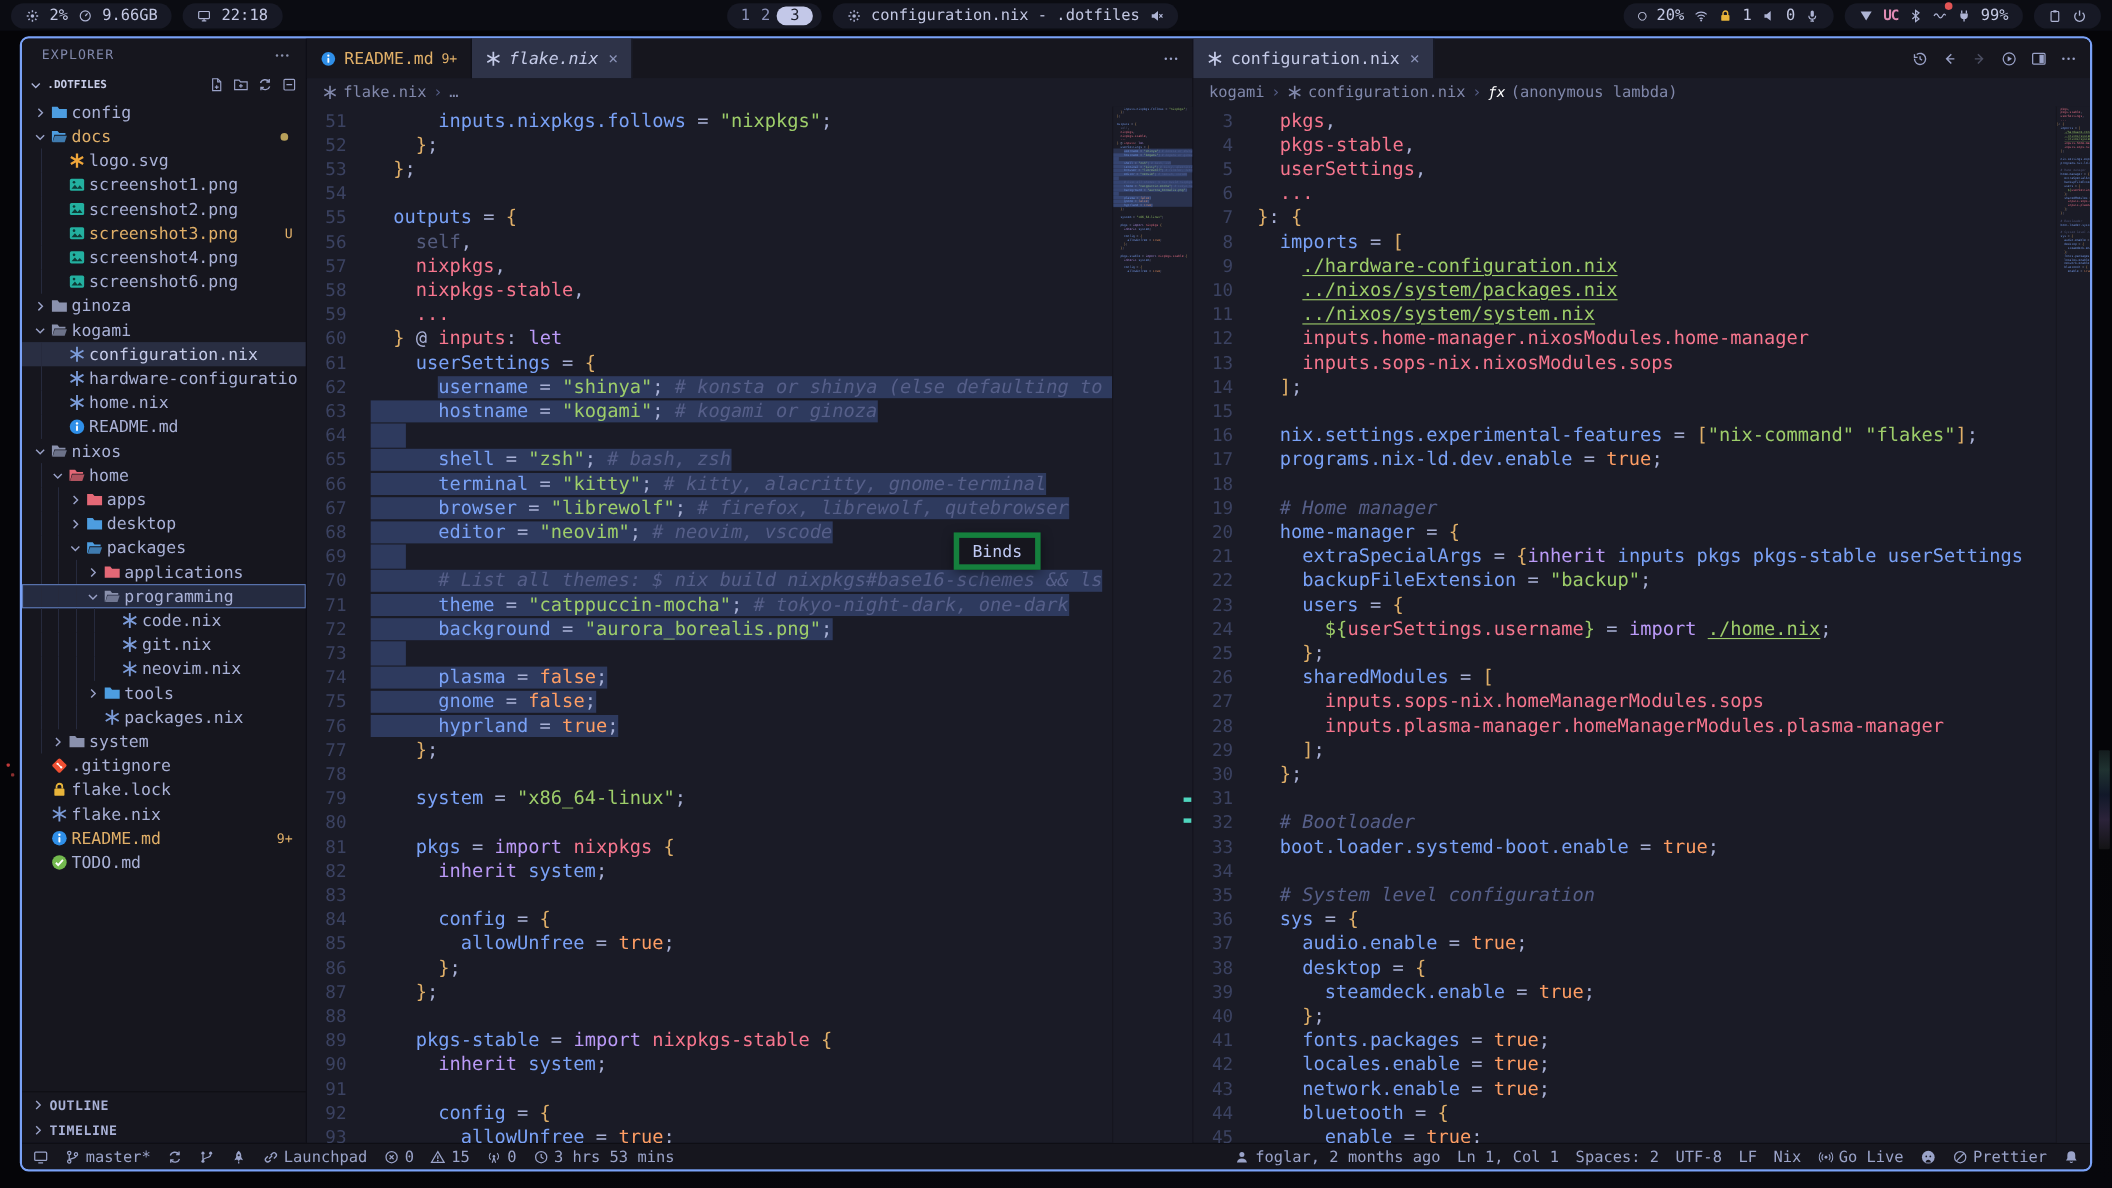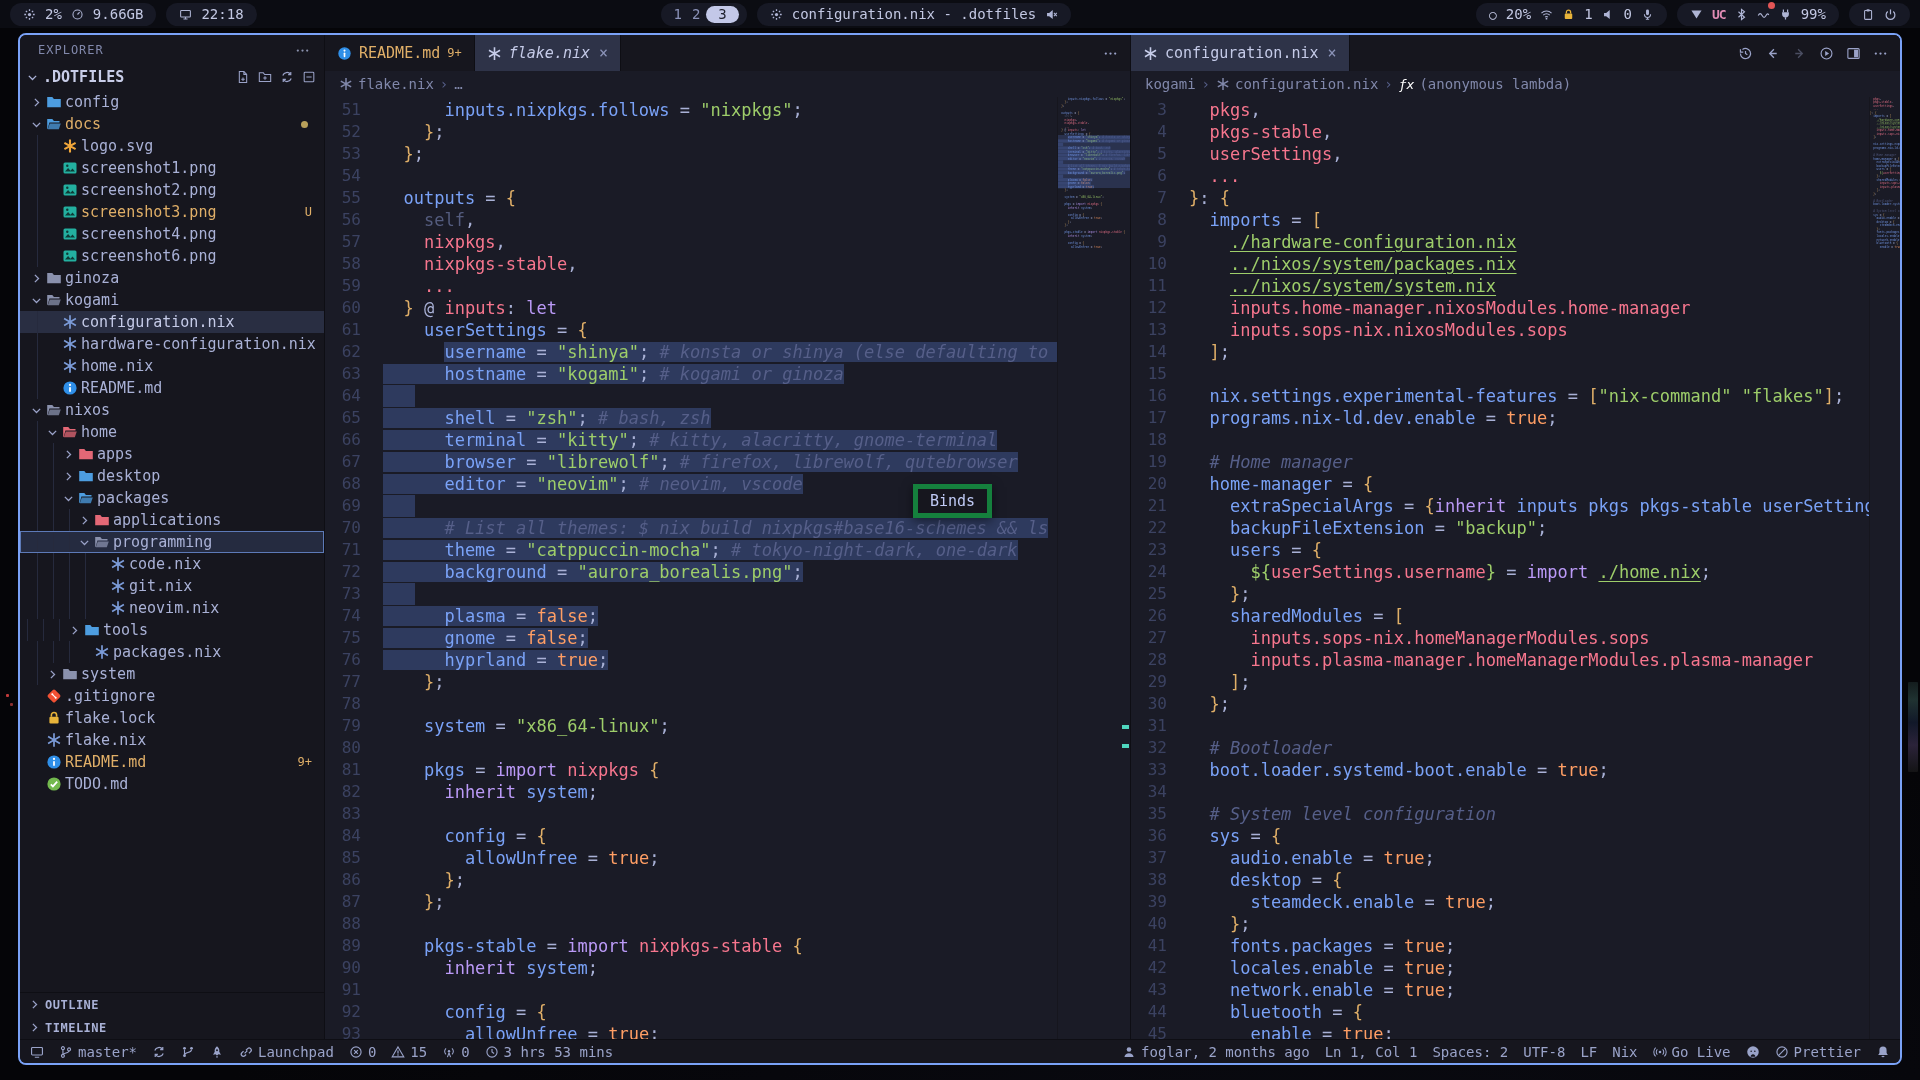--- a/index.html
+++ b/index.html
@@ -27,27 +27,27 @@
   .rec-wrap { position:relative; }
   .rec-dot { position:absolute; top:-4px; right:-5px; width:7px; height:7px; border-radius:50%; background:#e35555; }
 
   
   .window { position:absolute; left:18px; top:33px; width:1884px; height:1032px;
     border:2px solid #7aa2f7; border-radius:8px; background:#1a1b26; overflow:hidden;
     display:flex; flex-direction:column; }
   .win-body { flex:1; display:flex; min-height:0; }
 
   
-  .sidebar { width:305px; flex:none; background:#16161e; border-right:1px solid #0e0e14;
+  .sidebar { width:259px; flex:none; background:#16161e; border-right:1px solid #0e0e14;
     display:flex; flex-direction:column; }
   .sb-title { height:30px; display:flex; align-items:center; justify-content:space-between;
     padding:0 14px 0 18px; color:#8188ab; font-size:12px; letter-spacing:1px; }
   .sb-title .ic { color:#8a91ad; }
   .root-row { height:24px; display:flex; align-items:center; padding:0 8px 0 6px; gap:4px;
-    color:#c8cde8; font-weight:bold; font-size:15px; }
+    color:#c8cde8; font-weight:bold; font-size:10px; }
   .root-row .chev { color:#a9b1d6; }
   .root-actions { margin-left:auto; display:flex; gap:8px; }
   .root-actions .ic { width:14px; height:14px; color:#9aa2c8; cursor:pointer; }
   .tree { flex:1; overflow:hidden; padding-top:2px; font-size:15px; }
   .trow { height:22px; display:flex; align-items:center; color:#a9b1d6; position:relative; cursor:pointer; padding-right:8px; }
   .trow .guide { display:inline-block; width:16px; height:22px; flex:none;
     background:linear-gradient(to right, transparent 7px, #262a3d 7px, #262a3d 8px, transparent 8px); }
   .trow .chevsp { width:16px; flex:none; }
   .trow .chev { width:16px; flex:none; color:#9aa2c8; display:flex; align-items:center; }
   .trow .chev .ic { width:13px; height:13px; }
@@ -737,21 +737,21 @@
             <span class="guide"></span>
             <span class="guide"></span>
             <span class="chevsp"></span>
             <span class="fic">
               <svg class="ic ">
                 <use href="#i-nix"></use>
               </svg>
             </span>
             <span class="tlabel">neovim.nix</span>
           </div>
-          <div class="trow " style="">
+          <div class="trow " style="padding-left:10px">
             <span class="guide"></span>
             <span class="guide"></span>
             <span class="guide"></span>
             <span class="chev">
               <svg class="ic ">
                 <use href="#i-chev-r"></use>
               </svg>
             </span>
             <span class="fic" style="color:#4d9de0">
               <svg class="ic ">

